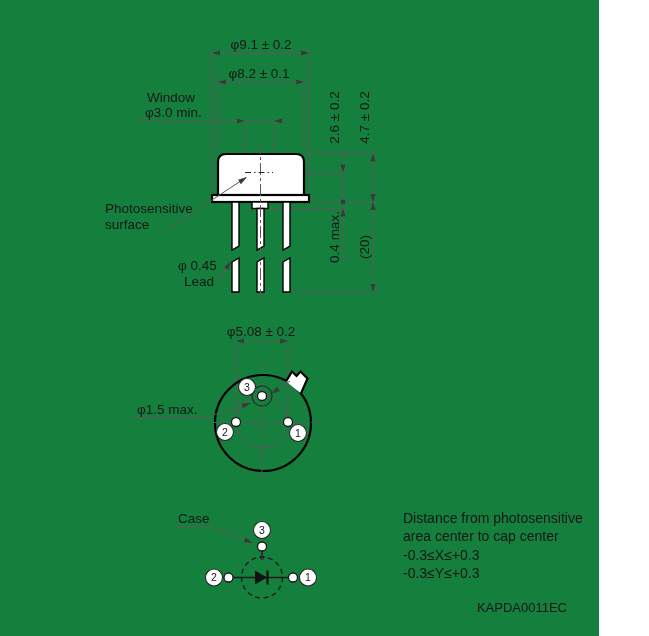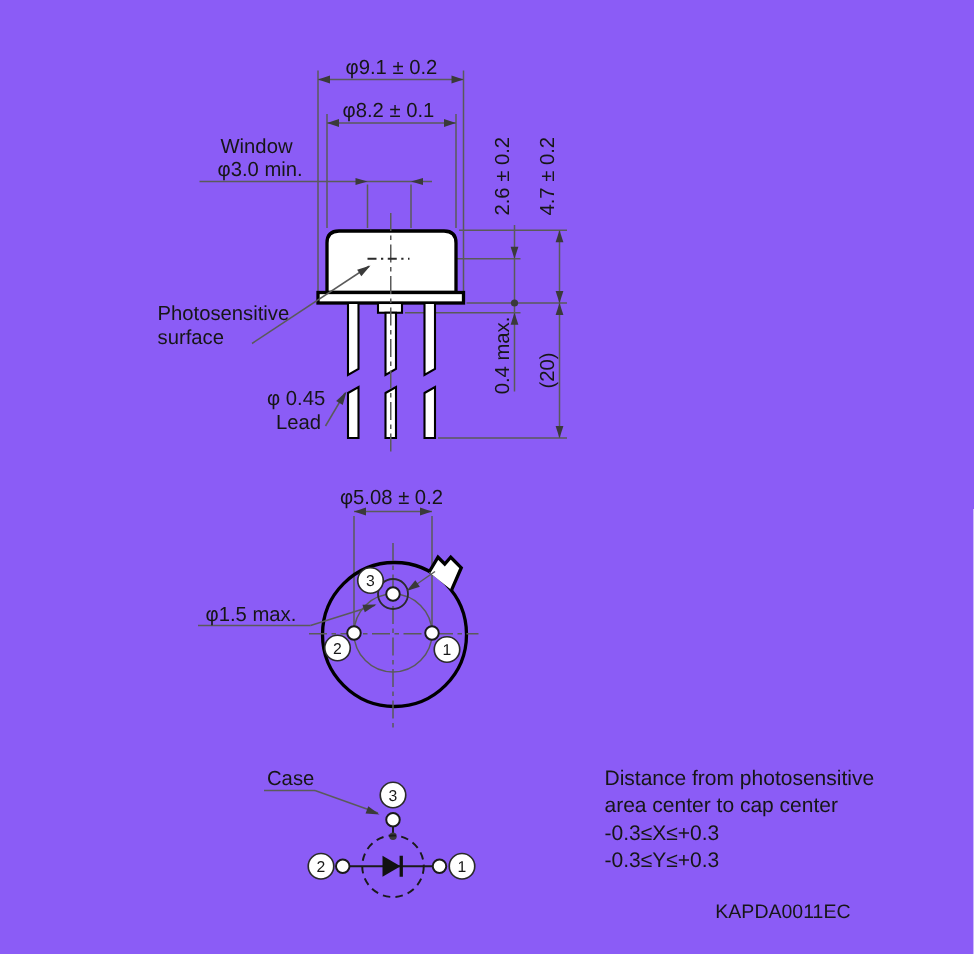--- a/index.html
+++ b/index.html
@@ -1,16 +1,16 @@
 <!DOCTYPE html>
 <html><head>
 <meta charset="utf-8">
 <style>
   html,body{margin:0;padding:0;background:#ffffff;}
-  .stage{position:relative;width:649px;height:636px;background:#8b5cf6;overflow:hidden;
+  .stage{position:relative;width:599px;height:636px;background:#15803d;overflow:hidden;
          font-family:"Liberation Sans",sans-serif;}
   svg{display:block;}
   svg text{fill:#161616;font-family:"Liberation Sans",sans-serif;font-size:13.5px;}
   .t-note{font-size:14px;}
   .t-doc{font-size:13px;}
   .t-pin{font-size:10.5px;}
   .thin{stroke:#5a5a5a;stroke-width:1;fill:none;}
   .cline{stroke:#5a5a5a;stroke-width:1;fill:none;stroke-dasharray:12 3 3 3;}
   .sdash{stroke:#2a2a2a;stroke-width:1.2;fill:none;stroke-dasharray:6 3 1.5 3;}
   .bold{stroke:#000;stroke-width:2.2;fill:none;}

